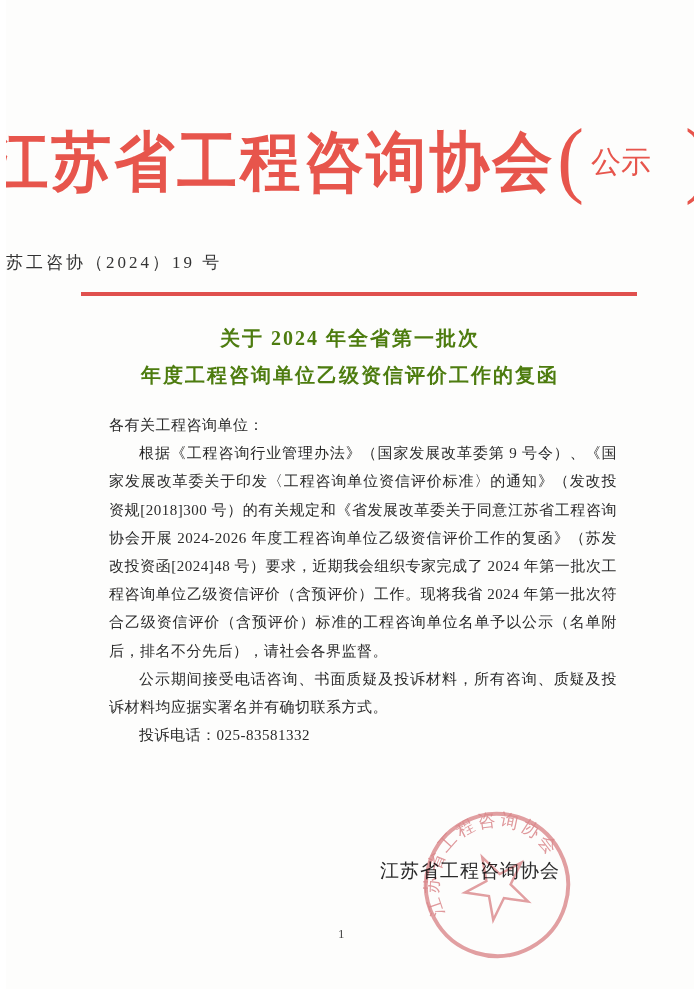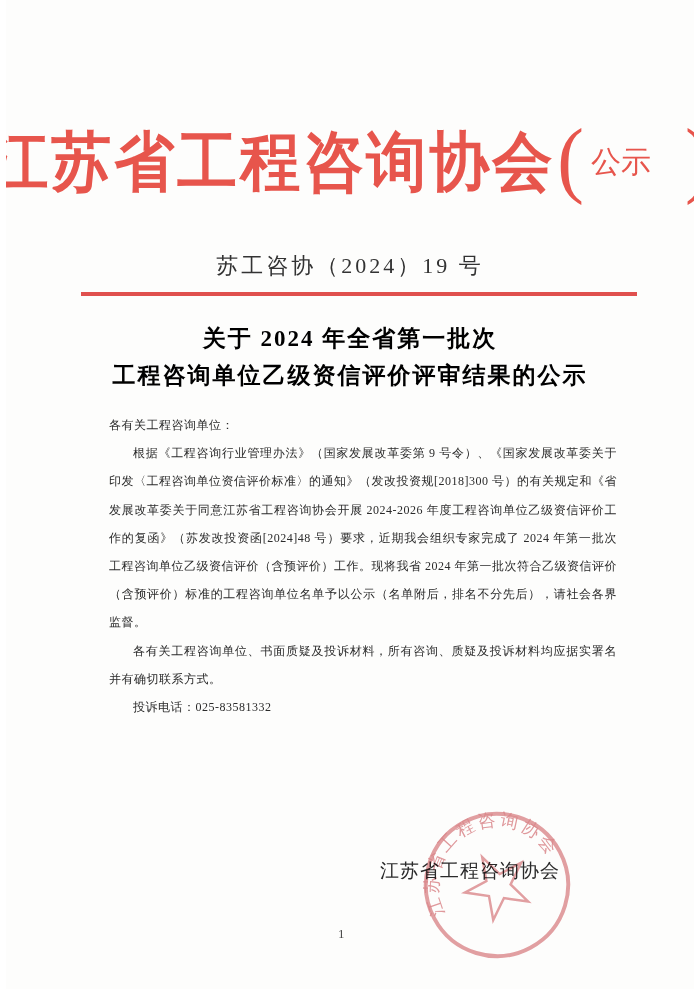--- a/index.html
+++ b/index.html
@@ -29,39 +29,39 @@
     transform:scaleY(1.05) translateY(-4px);
   }
   .masthead .paren.open { margin-left:2px; }
   .masthead .label {
     font-size:30px; font-weight:400;
     margin:0 34px 0 7px;
   }
   
   .doc-number {
     position:absolute; top:251px; left:0; right:0;
-    text-align:center;
-    font-size:22px; letter-spacing:3px; color:#333;
+    text-align:left;
+    font-size:17px; letter-spacing:3px; color:#333;
   }
   
   .red-divider {
     position:absolute; top:292px; left:75px; width:556px; height:4px;
     background:#e0504e;
   }
   
   .heading {
     position:absolute; top:320px; left:0; right:0;
     text-align:center;
-    font-size:23px; font-weight:700; color:#000000;
+    font-size:20px; font-weight:700; color:#4d7c0f;
     line-height:37px; letter-spacing:2px;
   }
   
   .body-text {
     position:absolute; top:411px; left:103px; width:508px;
-    font-size:12px; line-height:28.2px; color:#2a2a2a;
+    font-size:15px; line-height:28.2px; color:#2a2a2a;
     text-align:justify; letter-spacing:0.5px;
   }
   .body-text p { text-indent:2em; }
   .body-text p.salutation { text-indent:0; }
   
   .signature {
     position:absolute; top:856px; right:134px;
     text-align:center;
     font-size:19px; line-height:29px; color:#2a2a2a;
     letter-spacing:1px;
@@ -92,27 +92,27 @@
     <span class="label">公示</span>
     <span class="paren close">)</span>
   </div>
 
   <div class="doc-number">苏工咨协（2024）19 号</div>
 
   <div class="red-divider"></div>
 
   <div class="heading">
     <div>关于 2024 年全省第一批次</div>
-    <div>工程咨询单位乙级资信评价评审结果的公示</div>
+    <div>年度工程咨询单位乙级资信评价工作的复函</div>
   </div>
 
   <div class="body-text">
     <p class="salutation">各有关工程咨询单位：</p>
     <p>根据《工程咨询行业管理办法》（国家发展改革委第 9 号令）、《国家发展改革委关于印发〈工程咨询单位资信评价标准〉的通知》（发改投资规[2018]300 号）的有关规定和《省发展改革委关于同意江苏省工程咨询协会开展 2024-2026 年度工程咨询单位乙级资信评价工作的复函》（苏发改投资函[2024]48 号）要求，近期我会组织专家完成了 2024 年第一批次工程咨询单位乙级资信评价（含预评价）工作。现将我省 2024 年第一批次符合乙级资信评价（含预评价）标准的工程咨询单位名单予以公示（名单附后，排名不分先后），请社会各界监督。</p>
-    <p>各有关工程咨询单位、书面质疑及投诉材料，所有咨询、质疑及投诉材料均应据实署名并有确切联系方式。</p>
+    <p>公示期间接受电话咨询、书面质疑及投诉材料，所有咨询、质疑及投诉材料均应据实署名并有确切联系方式。</p>
     <p>投诉电话：025-83581332</p>
   </div>
 
   <div class="signature">
     <div>江苏省工程咨询协会</div>
   </div>
 
   <div class="seal">
     <svg viewBox="0 0 160 160" width="158" height="158">
       <circle cx="80" cy="80" r="72" fill="none" stroke="#d2666c" stroke-width="4" opacity="0.8"></circle>

